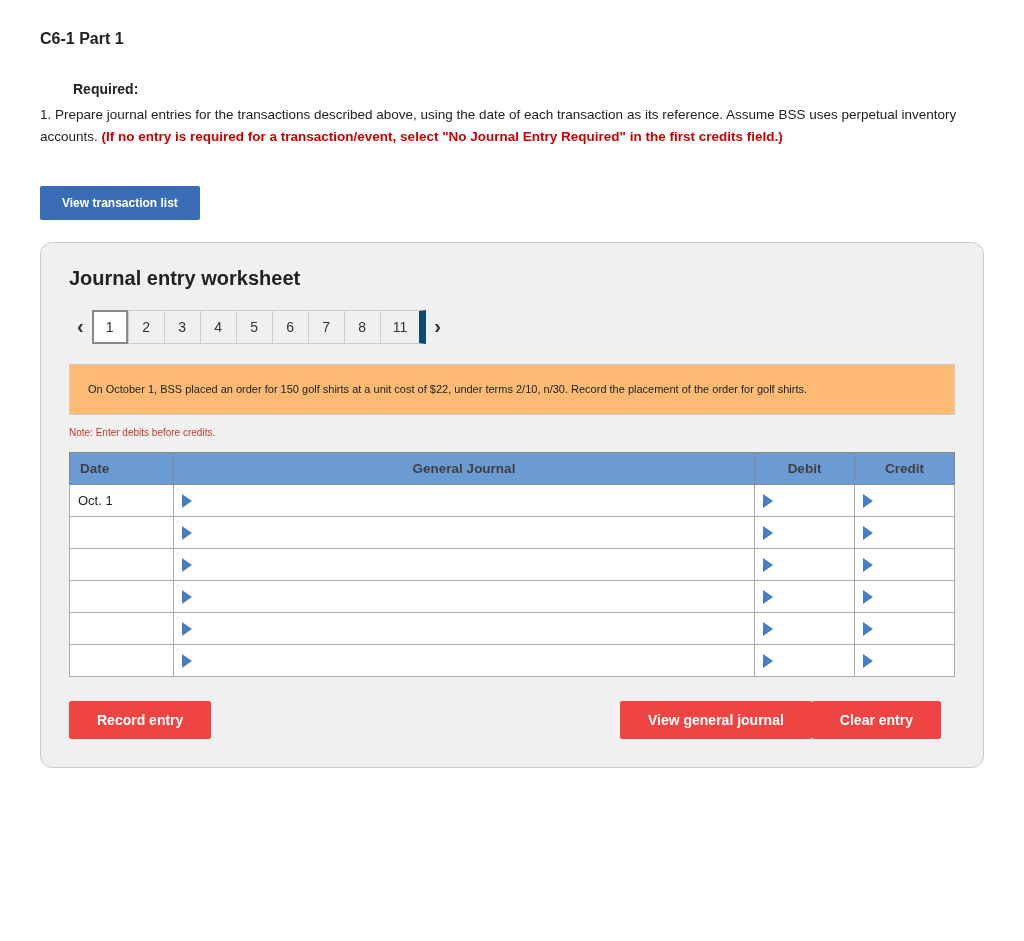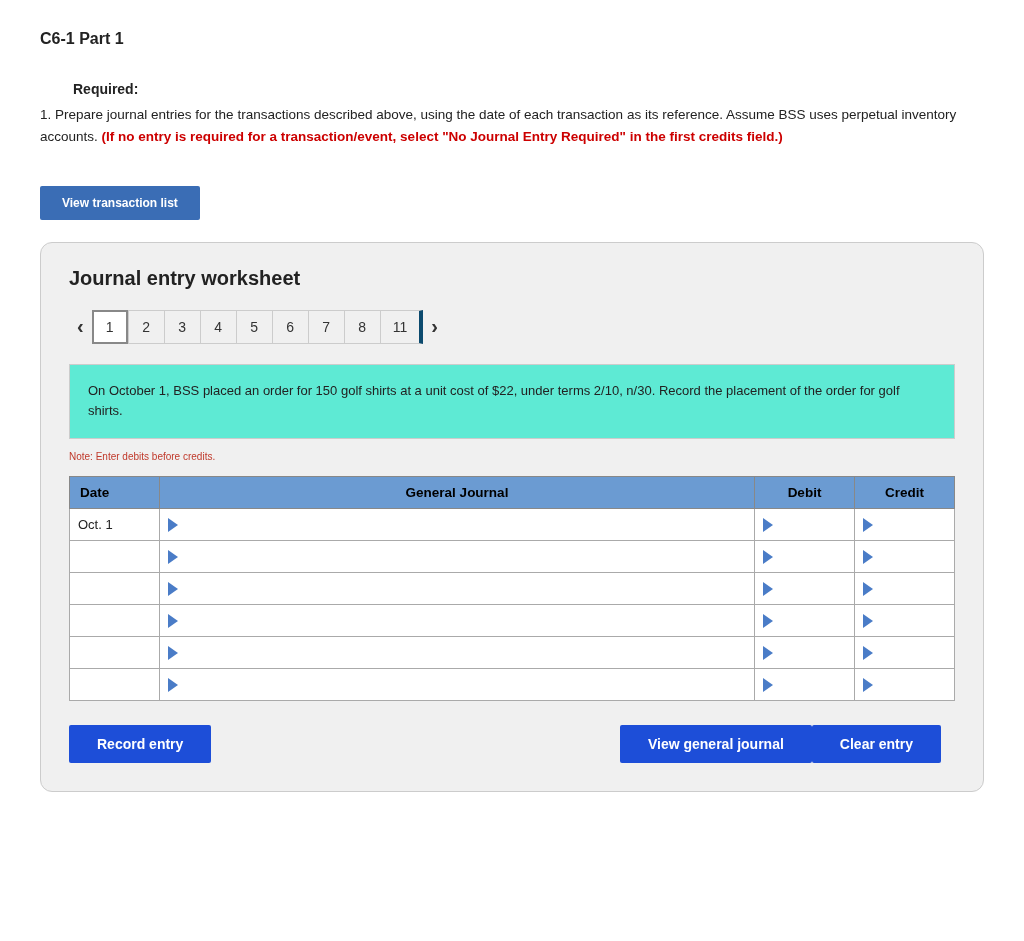--- a/index.html
+++ b/index.html
@@ -90,84 +90,84 @@
       padding: 0 12px;
       font-size: 14px;
       cursor: pointer;
       background: #f0f0f0;
       border: 1px solid #ccc;
       border-right: none;
       color: #333;
     }
 
     .tab-item:last-of-type {
-      border-right: 4px solid #0c4a6e;
+      border-right: 7px solid #0c4a6e;
       text-align: right;
     }
 
     .tab-item.active {
       background: #fff;
       border: 1px solid #999;
       border-bottom: 1px solid #fff;
       font-weight: normal;
       position: relative;
       z-index: 1;
     }
 
     .tab-item.active {
       border: 2px solid #888;
       background: #fff;
     }
 
     .scenario-box {
-      background: #5eead4;
+      background: #fdba74;
       border: 1px solid #ccc;
       padding: 16px 18px;
-      font-size: 13px;
+      font-size: 11px;
       line-height: 1.6;
       margin-bottom: 12px;
     }
 
     .note-text {
       color: #c0392b;
       font-size: 10px;
       margin-bottom: 14px;
     }
 
     
     .journal-table {
       width: 100%;
       border-collapse: collapse;
       margin-bottom: 24px;
     }
 
     .journal-table thead tr th {
       background-color: #6b9bd2;
-      color: #000000;
+      color: #404040;
       font-weight: bold;
       font-size: 13.5px;
       padding: 8px 10px;
       border: 1px solid #888;
       text-align: left;
     }
 
     .journal-table thead tr th.center {
       text-align: center;
     }
 
     .journal-table tbody tr td {
       background: #fff;
       border: 1px solid #aaa;
       height: 32px;
       padding: 0 8px;
       font-size: 13px;
     }
 
     .journal-table tbody tr td.date-cell {
-      width: 90px;
+      width: 104px;
       font-size: 13px;
     }
 
     .journal-table tbody tr td.journal-cell {
       width: auto;
       position: relative;
     }
 
     .journal-cell-inner {
       display: flex;
@@ -200,21 +200,21 @@
     }
 
     
     .action-buttons {
       display: flex;
       gap: 0;
       align-items: center;
     }
 
     .action-btn {
-      background-color: #1d4ed8;
+      background-color: #ef4444;
       color: #fff;
       font-weight: bold;
       font-size: 14px;
       padding: 11px 28px;
       border: none;
       cursor: pointer;
       border-radius: 2px;
       margin-right: 14px;
     }
 

